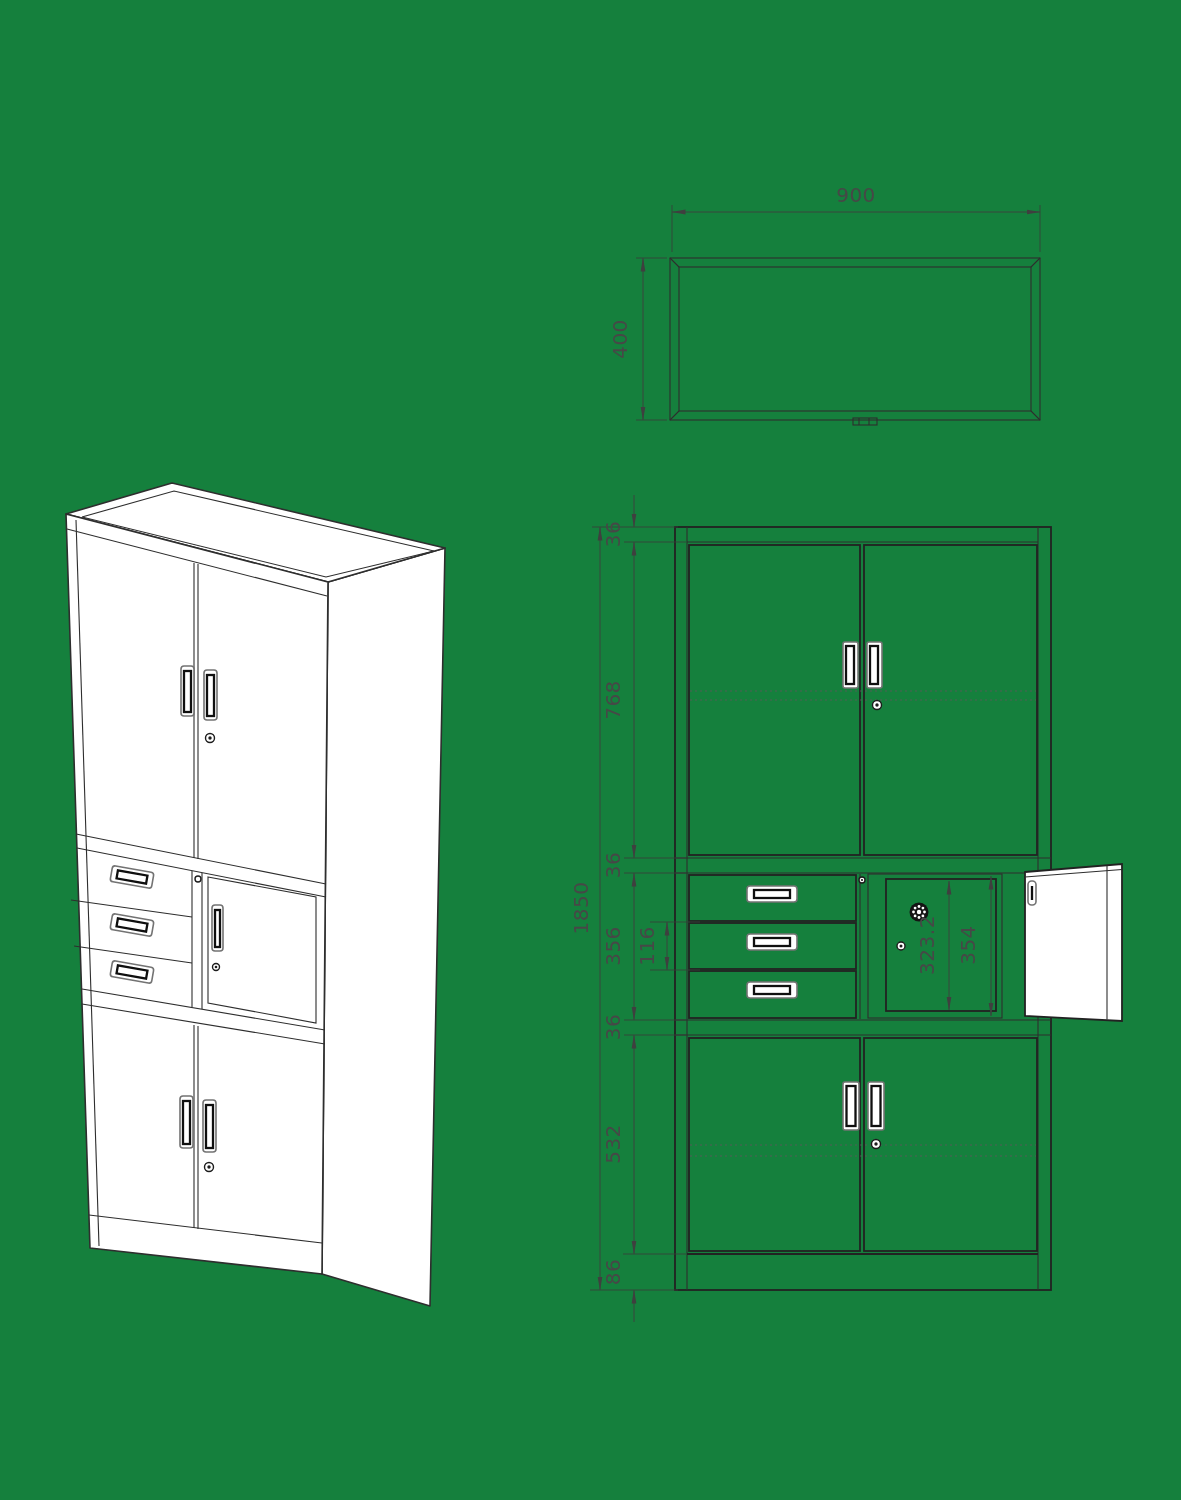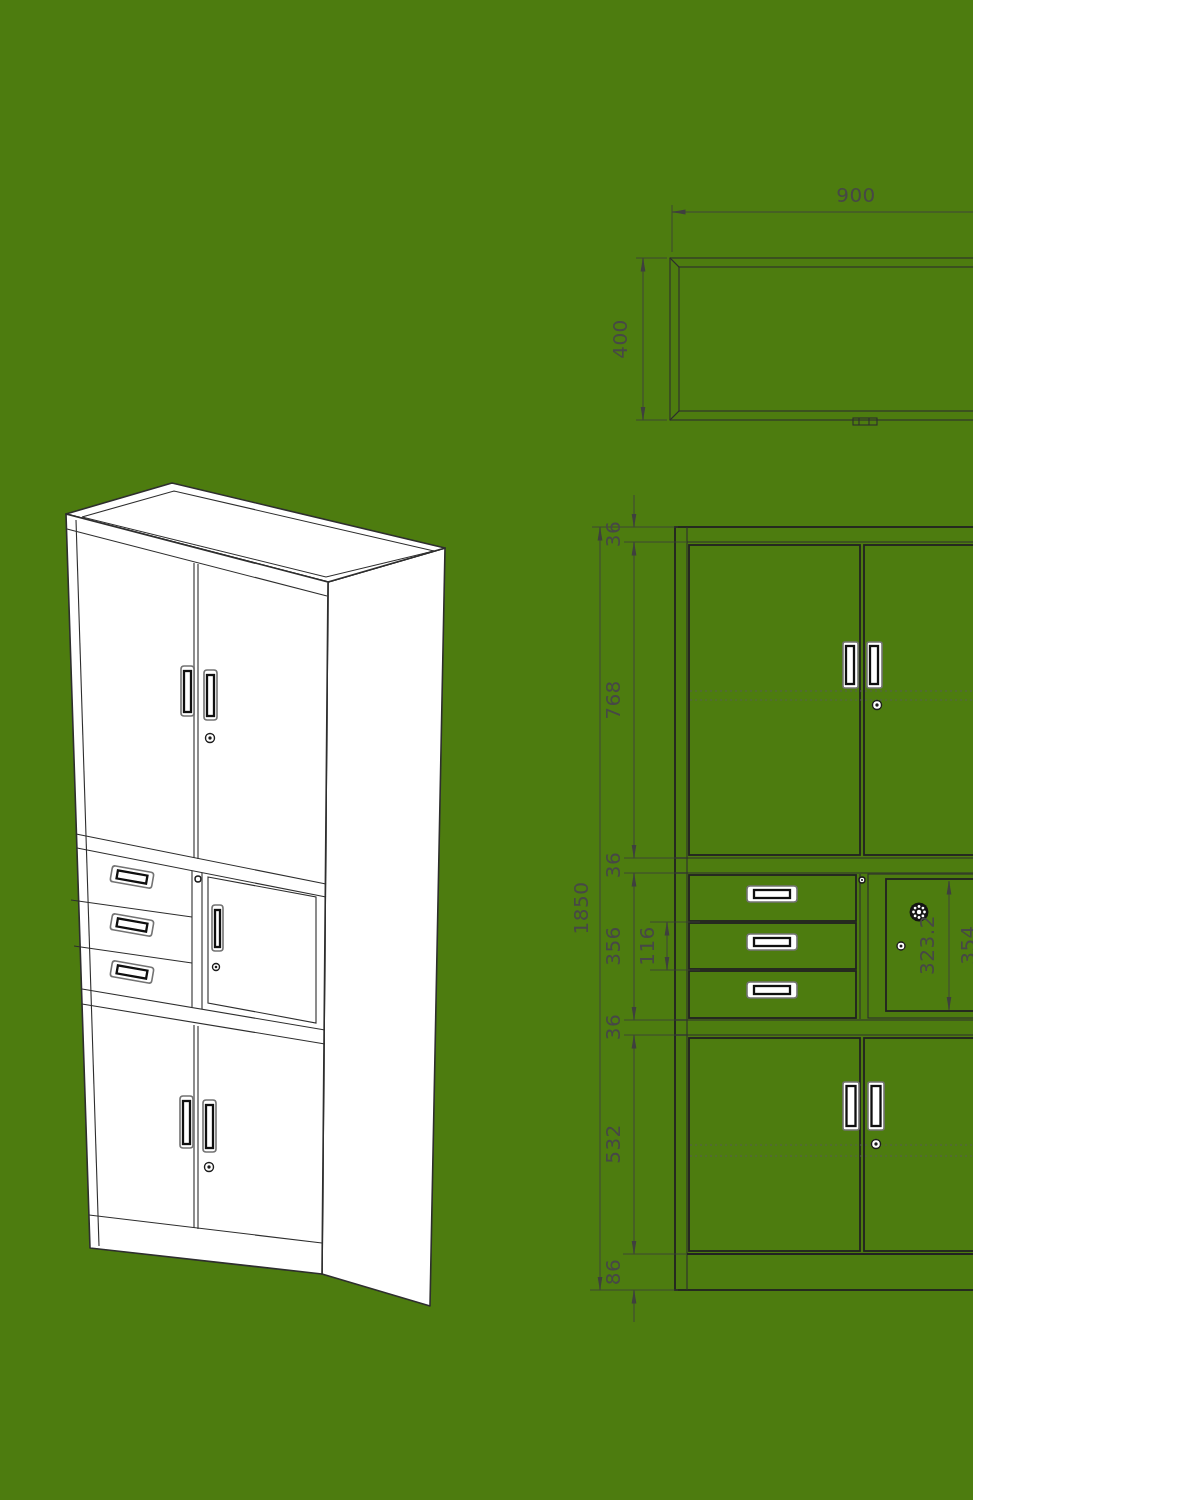--- a/index.html
+++ b/index.html
@@ -1,16 +1,16 @@
 <!DOCTYPE html>
 <html><head>
 <meta charset="utf-8">
 <style>
   html,body{margin:0;padding:0;background:#ffffff;}
-  .page{width:973px;height:1500px;background:#4d7c0f;position:relative;overflow:hidden;}
+  .page{width:1181px;height:1500px;background:#15803d;position:relative;overflow:hidden;}
   svg{display:block;}
   .face{fill:#ffffff;stroke:#2e2e2e;stroke-width:1.6;stroke-linejoin:round;}
   .ln{stroke:#2e2e2e;stroke-width:1.1;fill:none;}
   .lnb{stroke:#222222;stroke-width:1.8;fill:none;}
   .lnt{stroke:#3a3a3a;stroke-width:0.8;fill:none;}
   .dotted{stroke:#5a5a5a;stroke-width:0.9;fill:none;stroke-dasharray:2 3;}
   .dim{stroke:#3f3f3f;stroke-width:0.9;fill:none;}
   .dimtxt{font-family:"DejaVu Sans",sans-serif;font-size:20px;fill:#474747;letter-spacing:0.5px;}
   .hout{stroke:#737373;stroke-width:1.6;fill:#ffffff;}
   .hin{stroke:#0f0f0f;stroke-width:2.3;fill:#ffffff;}

